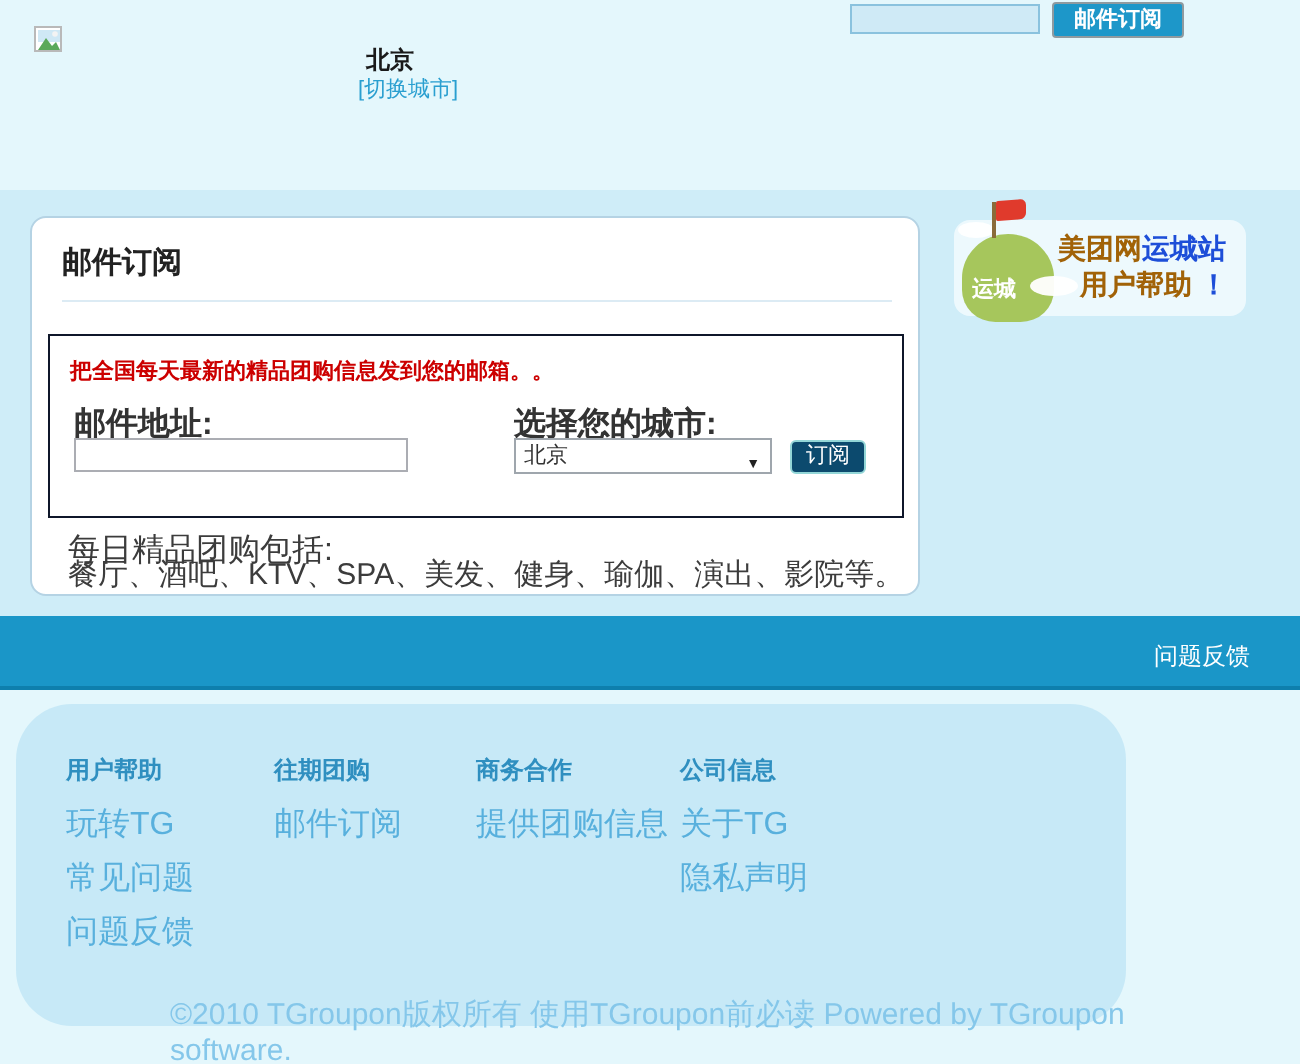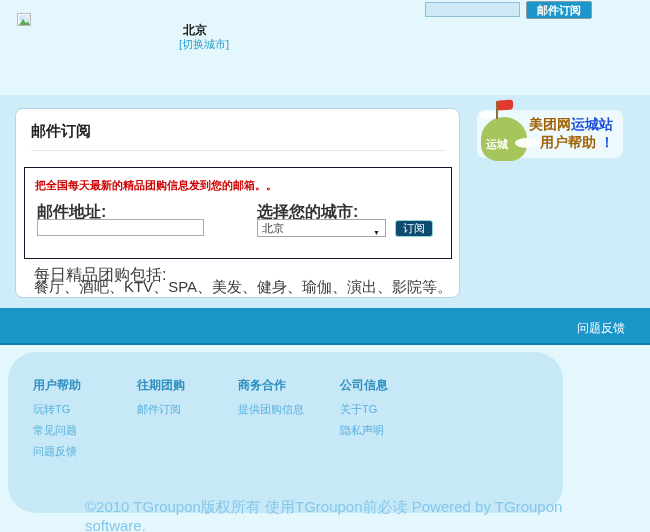--- a/index.html
+++ b/index.html
@@ -70,21 +70,21 @@
   
   .feedback-bar { position:absolute; left:0; top:308px; width:650px; height:37px;
     background:#1a96c8; border-bottom:2px solid #0e7fad; }
   .feedback-link { position:absolute; right:25px; top:12px; color:#fff; font-size:12px; cursor:pointer; }
 
   
   .footer { position:absolute; left:0; top:347px; width:650px; height:185px; background:#e4f7fc; }
   .footer-panel { position:absolute; left:8px; top:5px; width:555px; height:161px; background:#c7e9f7;border-radius:28px; }
   .f-col { position:absolute; top:25px; }
   .f-col-title { font-size:12px; font-weight:bold; color:#2f8fc0; margin-bottom:8px; }
-  .f-link { font-size:11px; color:#58b0dd; margin-bottom:6px; cursor:pointer; }
+  .f-link { font-size:16px; color:#58b0dd; margin-bottom:6px; cursor:pointer; }
   .copyright { position:absolute; left:77px; top:146px; font-size:15px; color:#85c7ea; }
 </style>
 </head>
 <body>
 
 <div class="page">
 
   <div class="header">
     <div class="logo-broken">
       <svg width="11" height="10" viewBox="0 0 11 10">

